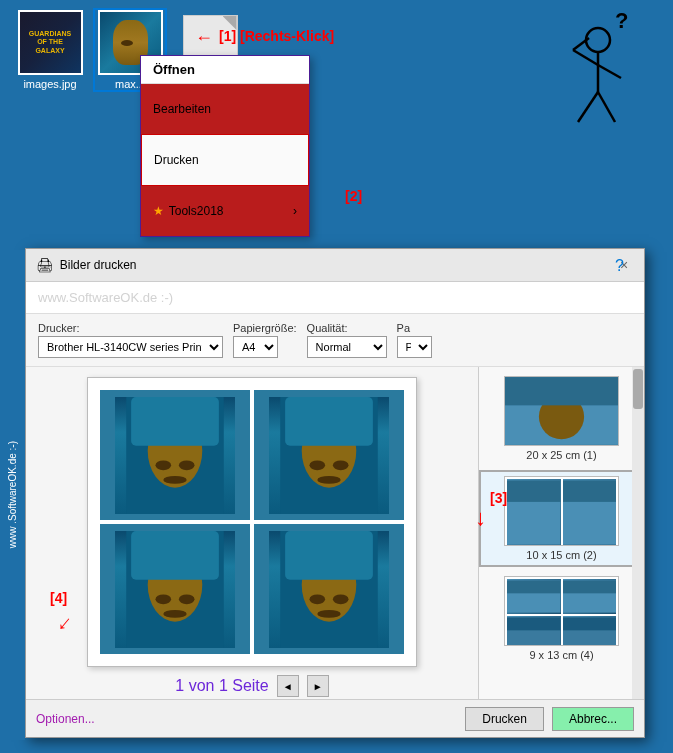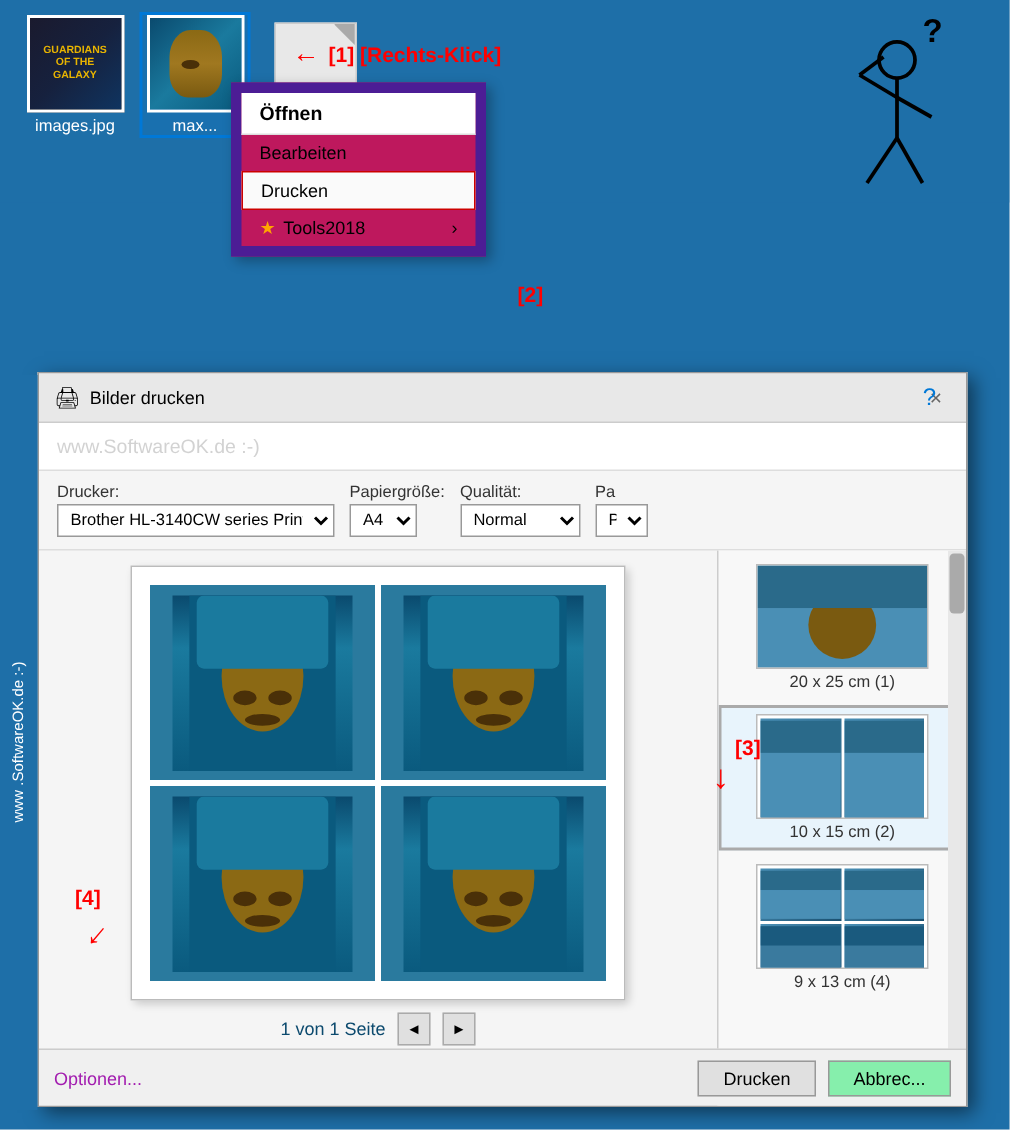--- a/index.html
+++ b/index.html
@@ -116,38 +116,38 @@
       width: 14px;
       height: 14px;
       background: #aaa;
       clip-path: polygon(0 0, 100% 100%, 100% 0);
     }
 
     
     .context-menu {
       position: absolute;
       top: 55px;
-      left: 154px;
-      background: #be185d;
-      border: 7px solid #4c1d95;
+      left: 140px;
+      background: #b91c1c;
+      border: 1px solid #4c1d95;
       box-shadow: 3px 3px 8px rgba(0,0,0,0.3);
       z-index: 100;
       min-width: 170px;
     }
 
     .context-menu-header {
       background: #fff;
       padding: 6px 12px;
       font-weight: bold;
       font-size: 13px;
       border-bottom: 1px solid #ddd;
     }
 
     .context-menu-item {
-      padding: 5px 12px;
+      padding: 18px 12px;
       cursor: pointer;
       font-size: 12px;
       display: flex;
       align-items: center;
       gap: 6px;
     }
 
     .context-menu-item.highlighted {
       border: 1.5px solid #cc0000;
       background: #fafafa;
@@ -306,22 +306,22 @@
     }
 
     .page-nav {
       display: flex;
       align-items: center;
       gap: 8px;
       margin-top: 8px;
     }
 
     .page-nav-text {
-      font-size: 12px;
-      color: #0c4a6e;
+      font-size: 16px;
+      color: #6d28d9;
     }
 
     .page-nav-btn {
       width: 22px;
       height: 22px;
       background: #e0e0e0;
       border: 1px solid #aaa;
       cursor: pointer;
       display: flex;
       align-items: center;

